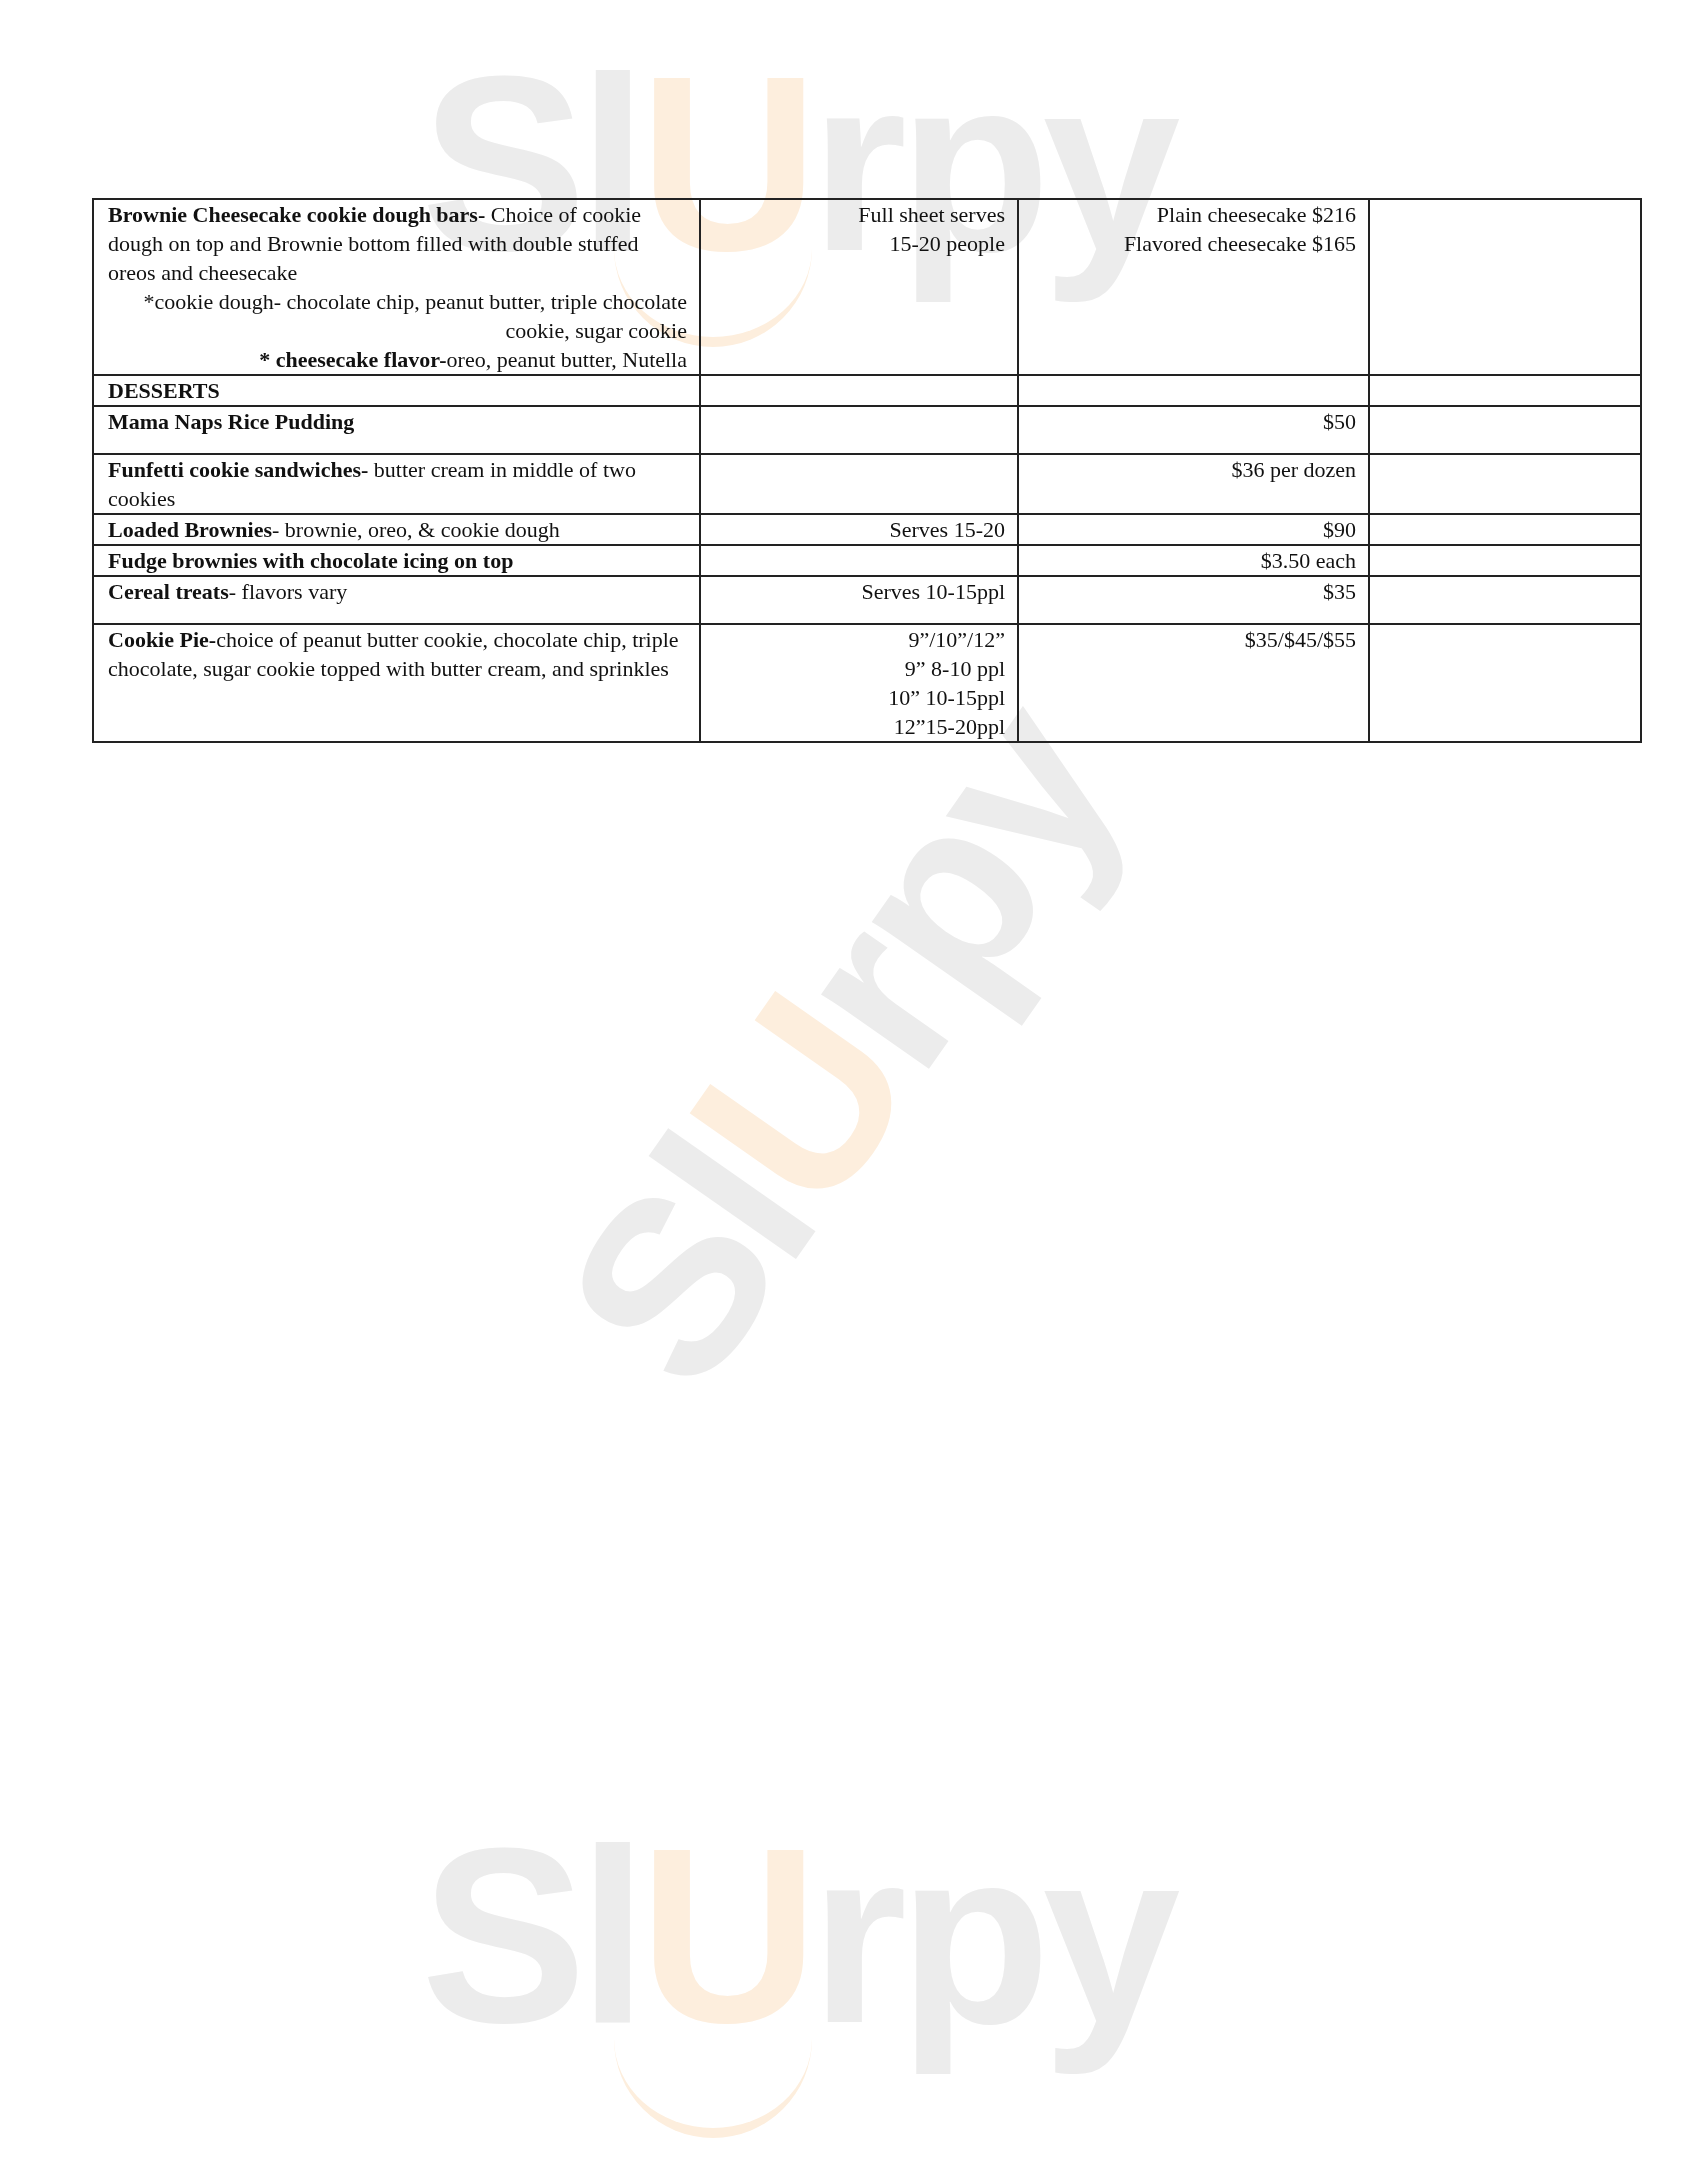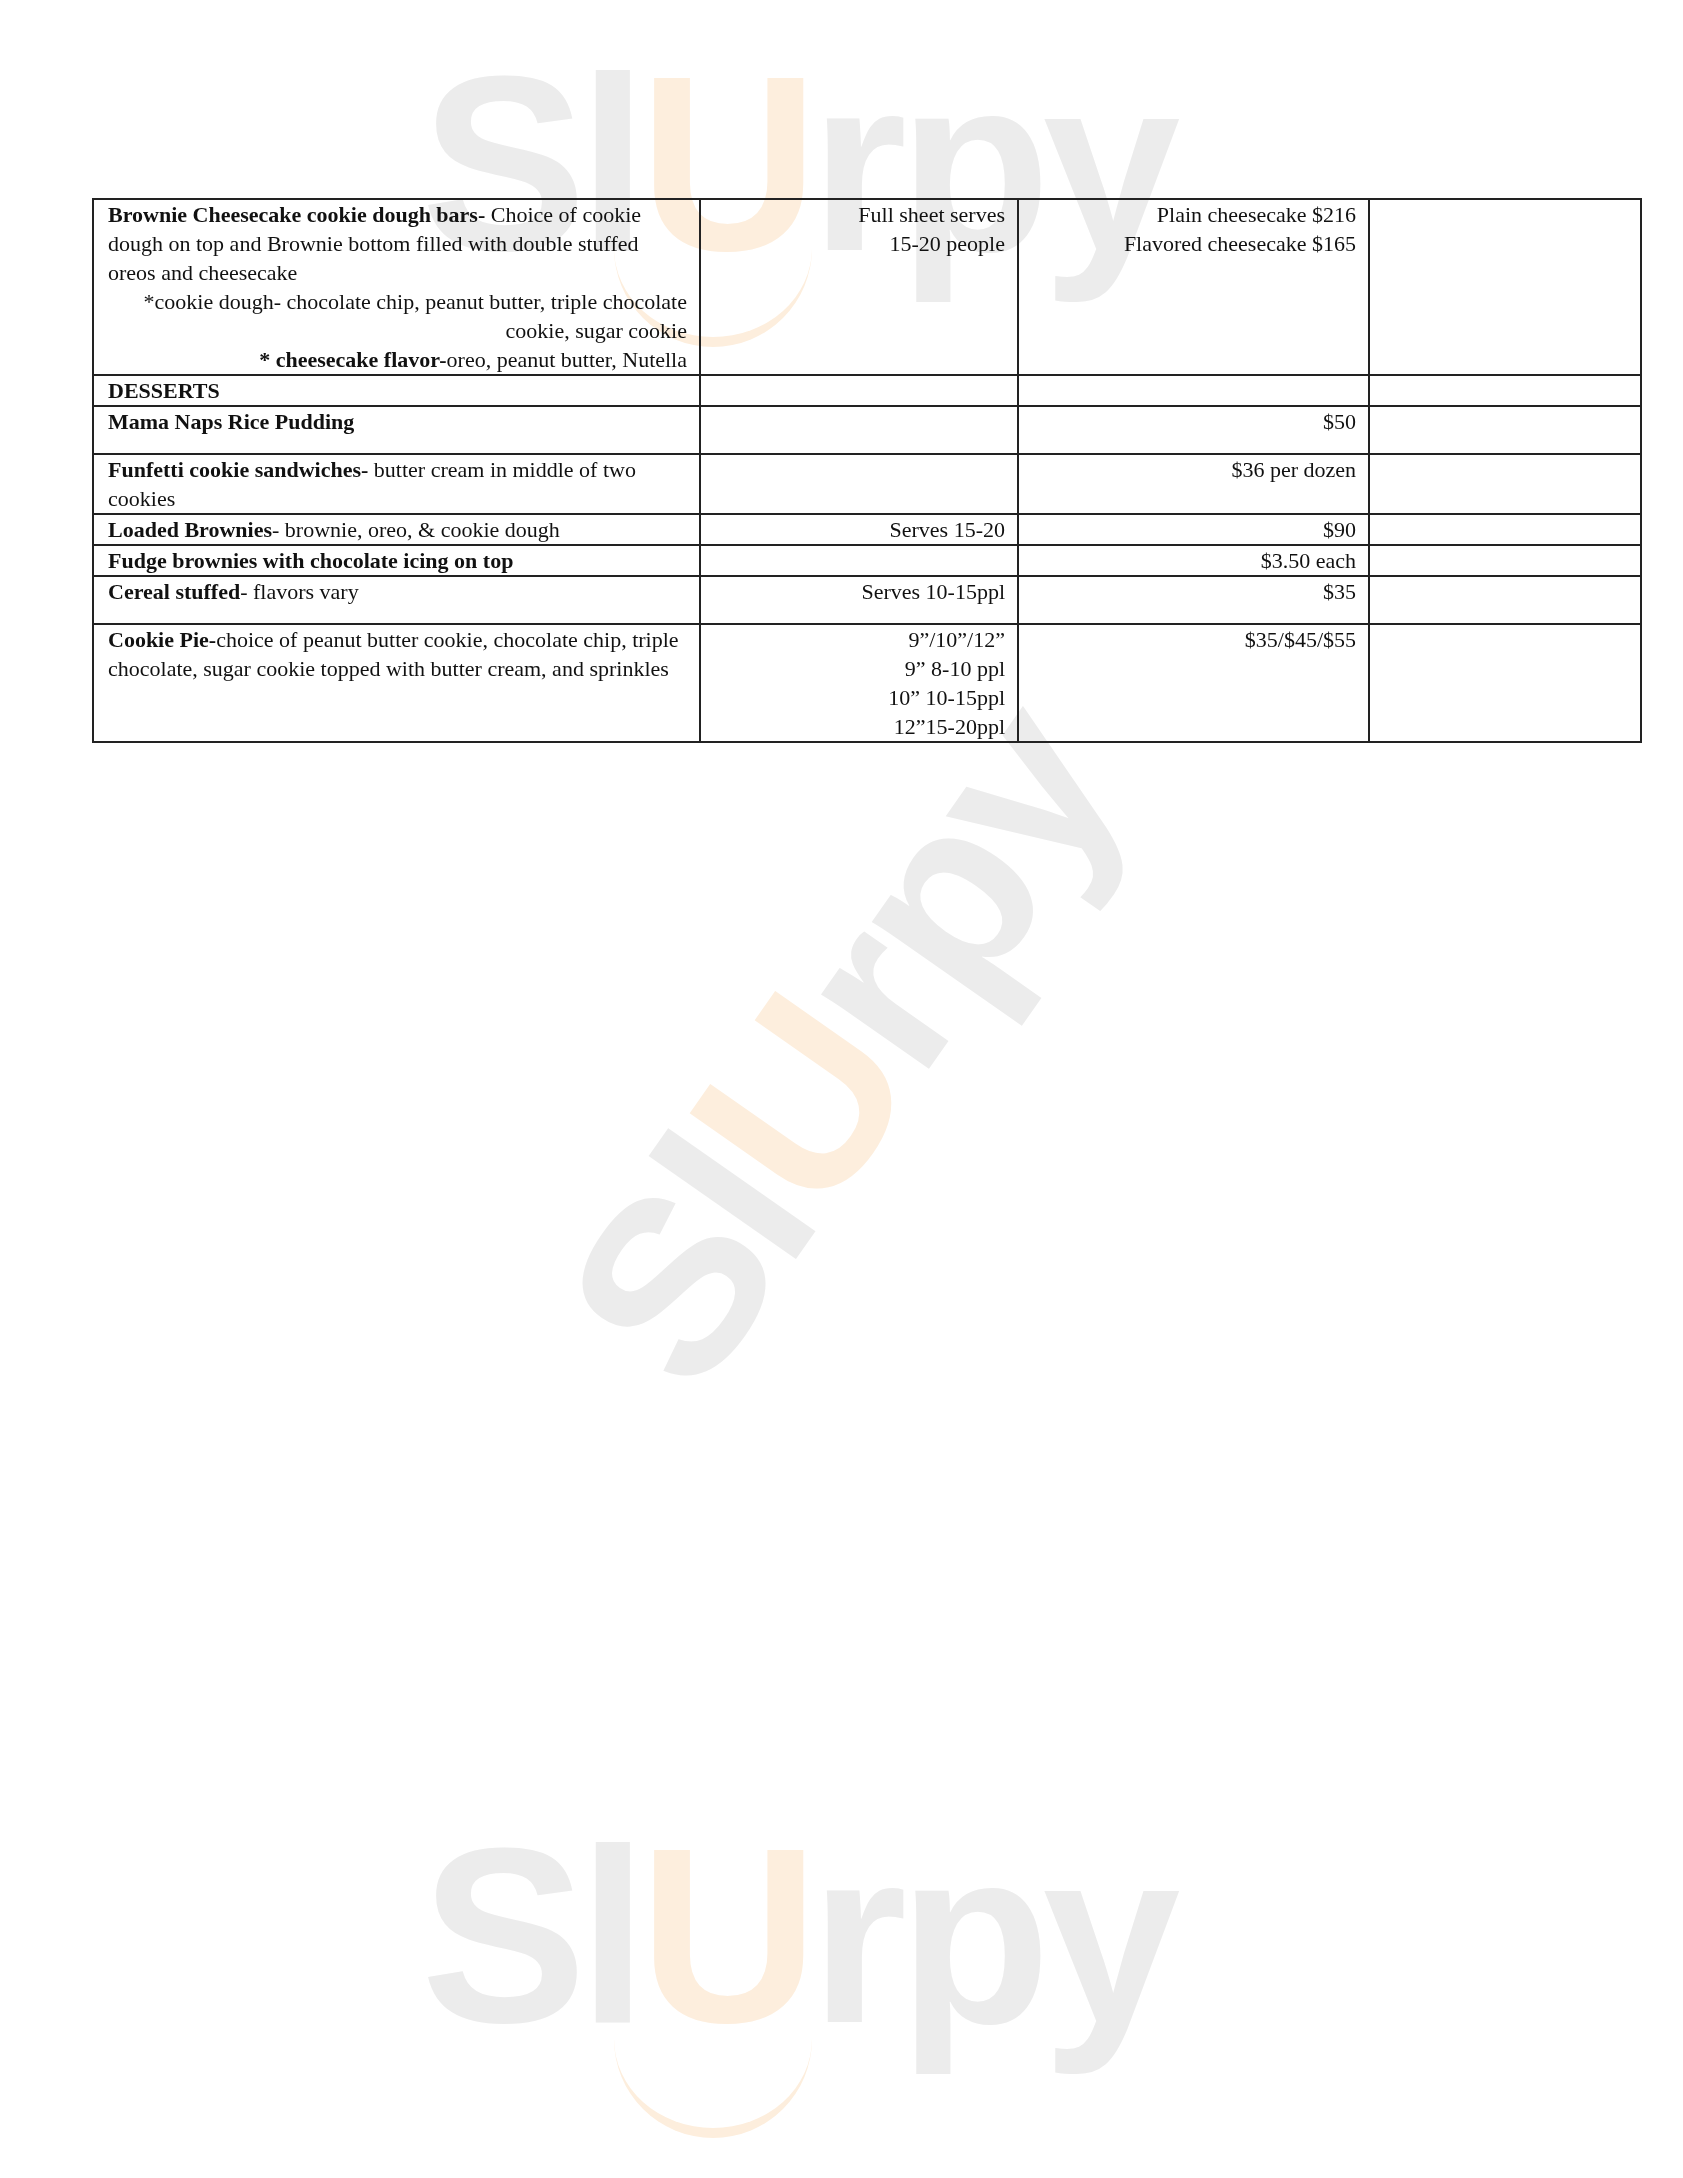--- a/index.html
+++ b/index.html
@@ -106,21 +106,21 @@
     <tr style="height:30px">
       <td><span class="b">Fudge brownies with chocolate icing on top</span></td>
       <td></td>
       <td>
           <span class="line">$3.50 each</span>
         </td>
       <td></td>
     </tr>
 
     <tr style="height:48px">
-      <td><span class="b">Cereal stuffed</span><span>- flavors vary</span></td>
+      <td><span class="b">Cereal treats</span><span>- flavors vary</span></td>
       <td>
           <span class="line">Serves 10-15ppl</span>
         </td>
       <td>
           <span class="line">$35</span>
         </td>
       <td></td>
     </tr>
 
     <tr style="height:116px">

